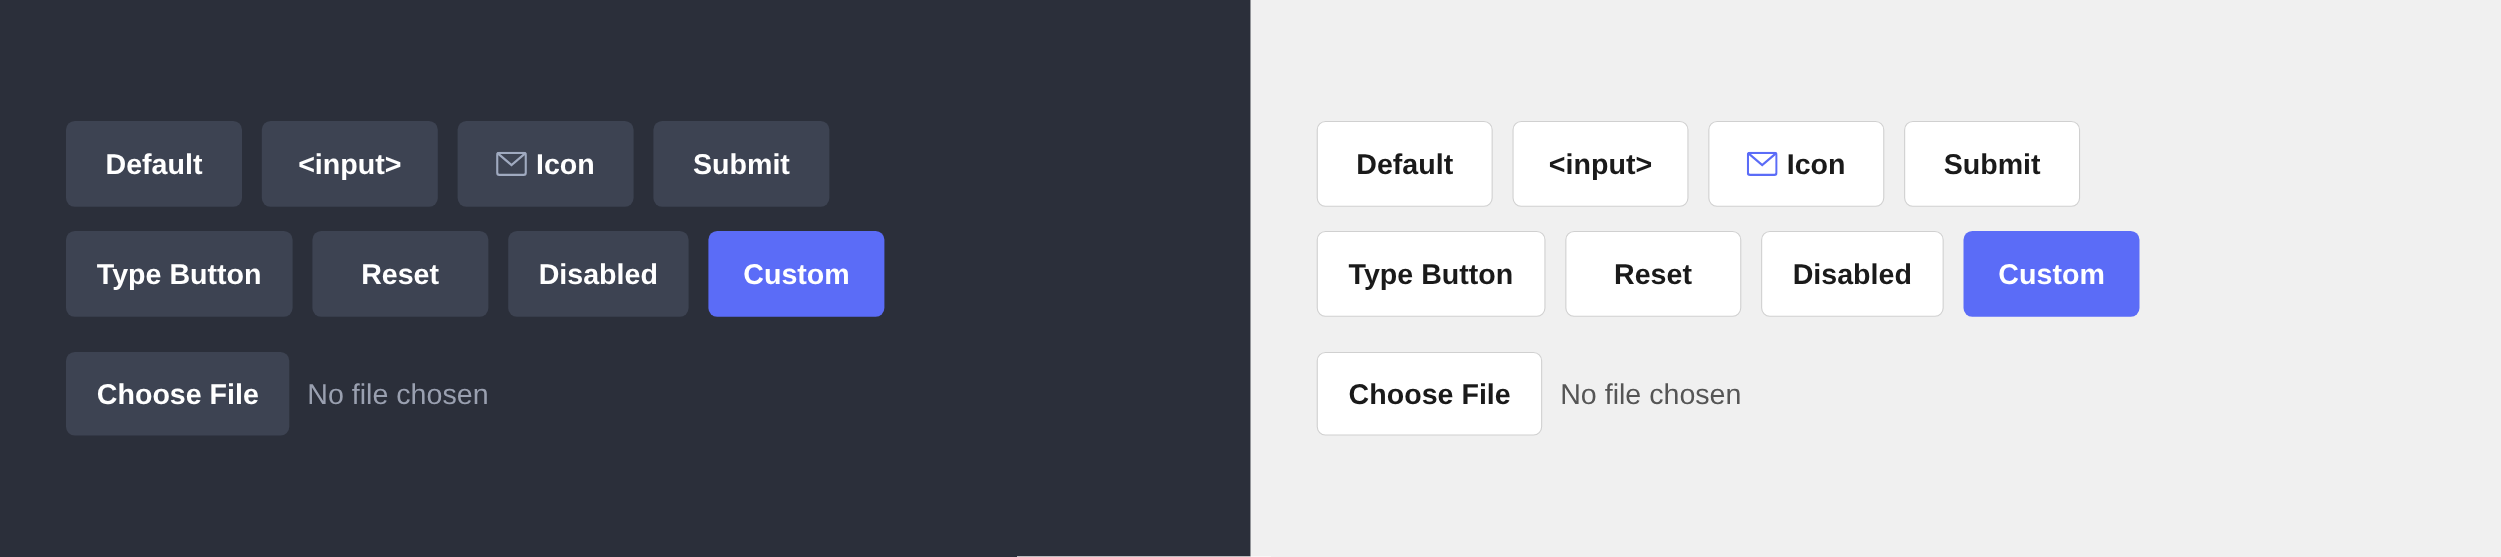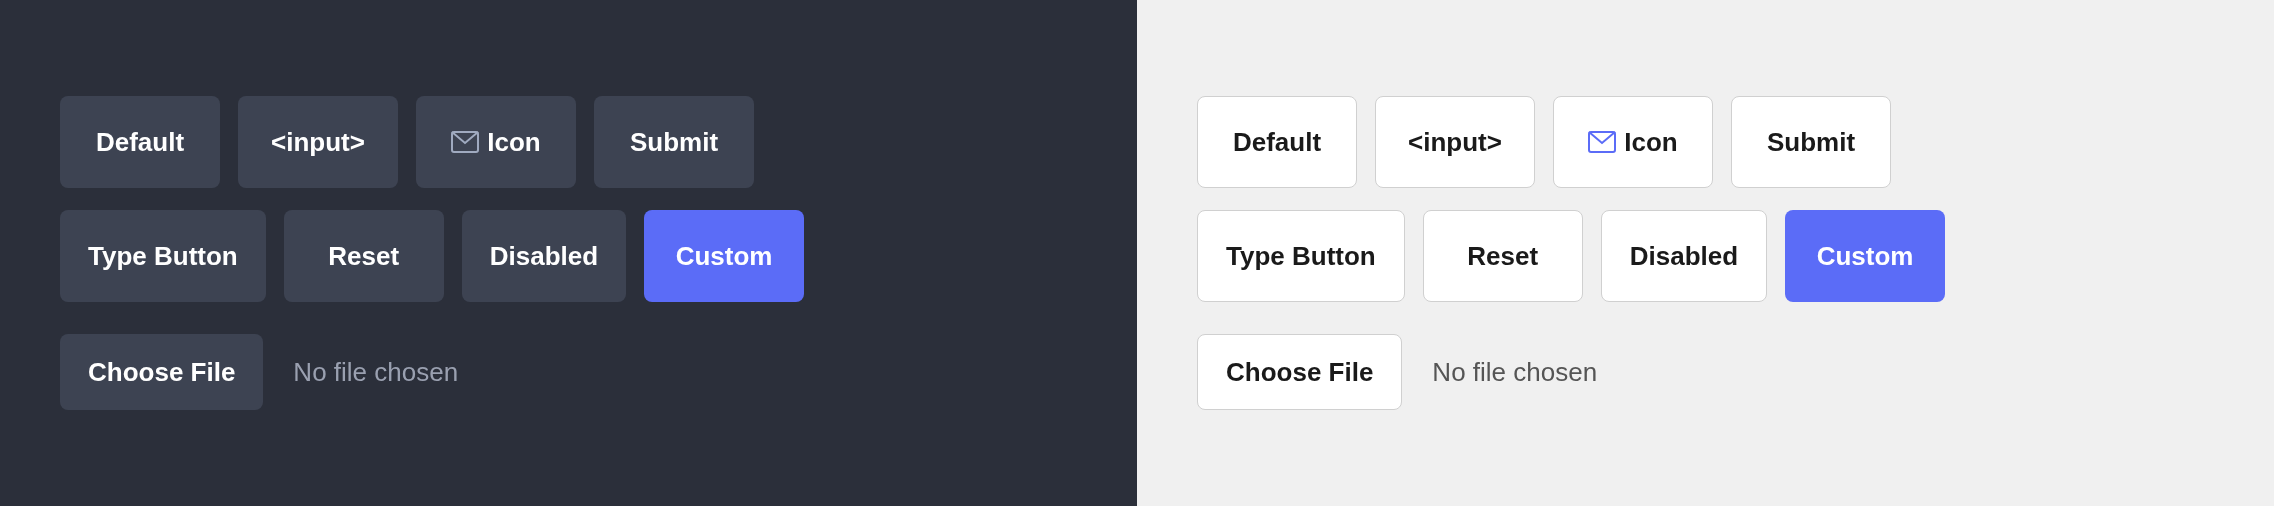--- a/index.html
+++ b/index.html
@@ -41,21 +41,21 @@
       align-items: center;
       justify-content: center;
       gap: 8px;
       padding: 14px 28px;
       border-radius: 8px;
       font-size: 26px;
       font-weight: 700;
       cursor: pointer;
       border: none;
       min-width: 160px;
-      height: 92px;
+      height: 78px;
     }
 
     
     .dark-btn {
       background-color: #3d4352;
       color: #ffffff;
       border: none;
     }
 
     .dark-btn-custom {
@@ -74,21 +74,21 @@
     .light-btn-custom {
       background-color: #5b6cf7;
       color: #ffffff;
       border: none;
     }
 
     
     .file-row {
       display: flex;
       align-items: center;
-      gap: 30px;
+      gap: 16px;
       margin-top: 10px;
     }
 
     .file-btn-dark {
       background-color: #3d4352;
       color: #ffffff;
       border: none;
       padding: 14px 28px;
       border-radius: 8px;
       font-size: 26px;

